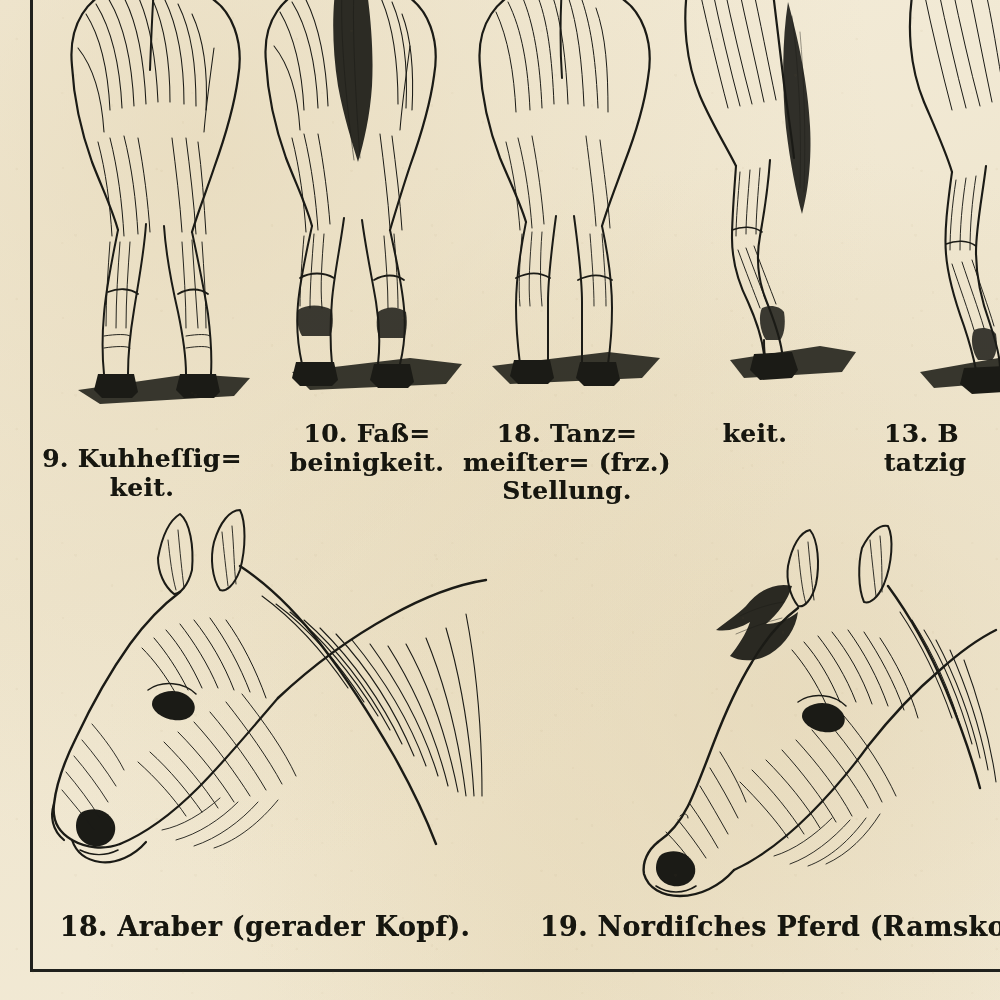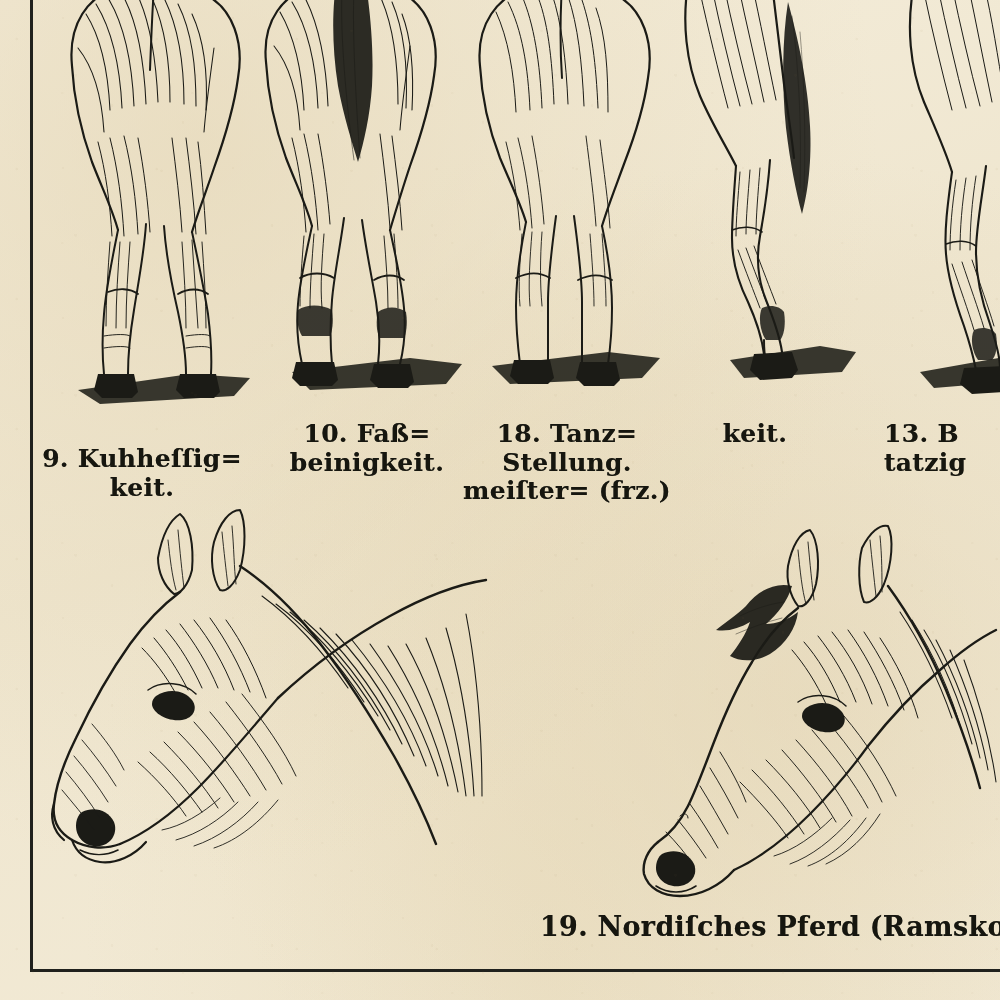--- a/index.html
+++ b/index.html
@@ -213,22 +213,22 @@
         <path d="M72 242 C70 268 68 294 70 314"></path>
           <path d="M82 240 C80 266 78 292 80 314"></path>
         <path d="M92 240 C90 266 90 292 92 314"></path>
         <path d="M140 242 C142 268 144 294 144 314"></path>
           <path d="M152 242 C154 268 156 294 156 314"></path>
       </g>
     </svg>
   </div>
   <div class="cap blk" style="left:452px;top:420px;width:230px;">
     <div>18. Tanz=</div>
+    <div>meiſter= (frz.)</div>
     <div>Stellung.</div>
-    <div>meiſter= (frz.)</div>
   </div>
 
   <div class="fig" style="left:660px;top:-8px;width:200px;height:430px;">
     <svg width="200" height="430" viewBox="0 0 200 430" aria-hidden="true">
       <path class="sh" d="M70 368 L160 354 L196 360 L182 380 L84 386" opacity=".85"></path>
 
       <path class="ink" style="stroke-width:2.2" d="M28 -8 C22 30 26 70 40 104 C52 132 66 154 76 174"></path>
       <path class="ink" style="stroke-width:2.2" d="M112 -8 C116 26 120 60 124 92 C128 122 132 146 134 166"></path>
 
       <path class="fillink" d="M128 10 C138 46 148 92 150 134 C152 168 148 200 142 222 C136 200 130 170 126 136 C122 96 122 48 128 10 Z" opacity=".9"></path>
@@ -373,20 +373,23 @@
       </g>
 
       <g class="ink" style="stroke-width:.9">
         <path d="M132 330 C152 326 172 314 190 298"></path>
         <path d="M146 340 C168 334 190 320 208 302"></path>
         <path d="M164 346 C188 338 210 322 228 302"></path>
         <path d="M184 348 C208 340 230 322 248 300"></path>
       </g>
     </svg>
   </div>
+  <div class="cap blk" style="left:30px;top:912px;width:470px;font-size:27px;">
+    <div>18. Araber (gerader Kopf).</div>
+  </div>
 
   <div class="fig" style="left:600px;top:520px;width:400px;height:400px;">
     <svg width="400" height="400" viewBox="0 0 400 400" aria-hidden="true">
 
       <path class="ink" style="stroke-width:2" d="M188 46 C192 26 200 12 210 10 C218 20 220 44 216 64 C212 80 204 88 198 86 C190 76 186 60 188 46 Z"></path>
       <path class="ink" style="stroke-width:2" d="M262 28 C270 12 280 4 288 6 C294 18 292 44 284 64 C278 78 270 84 264 82 C258 68 258 44 262 28 Z"></path>
       <g class="ink" style="stroke-width:.9">
         <path d="M198 30 C200 50 202 70 206 84"></path>
           <path d="M208 22 C210 44 212 64 214 80"></path>
         <path d="M270 20 C272 40 274 58 276 76"></path>

